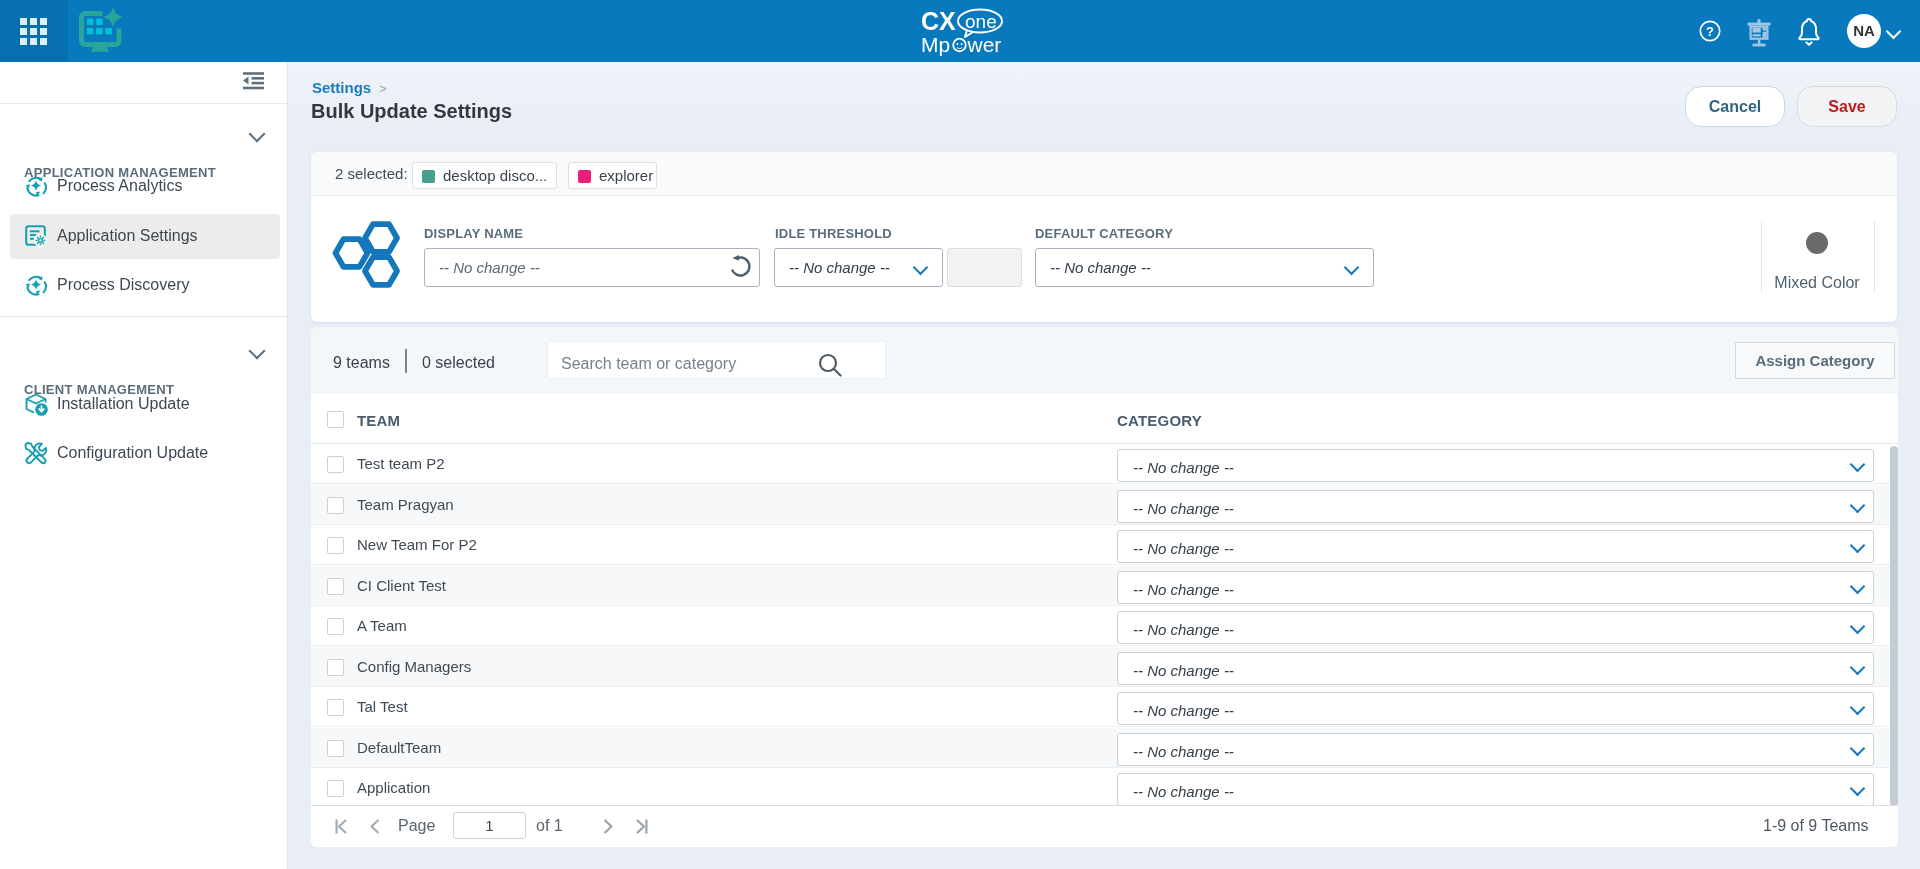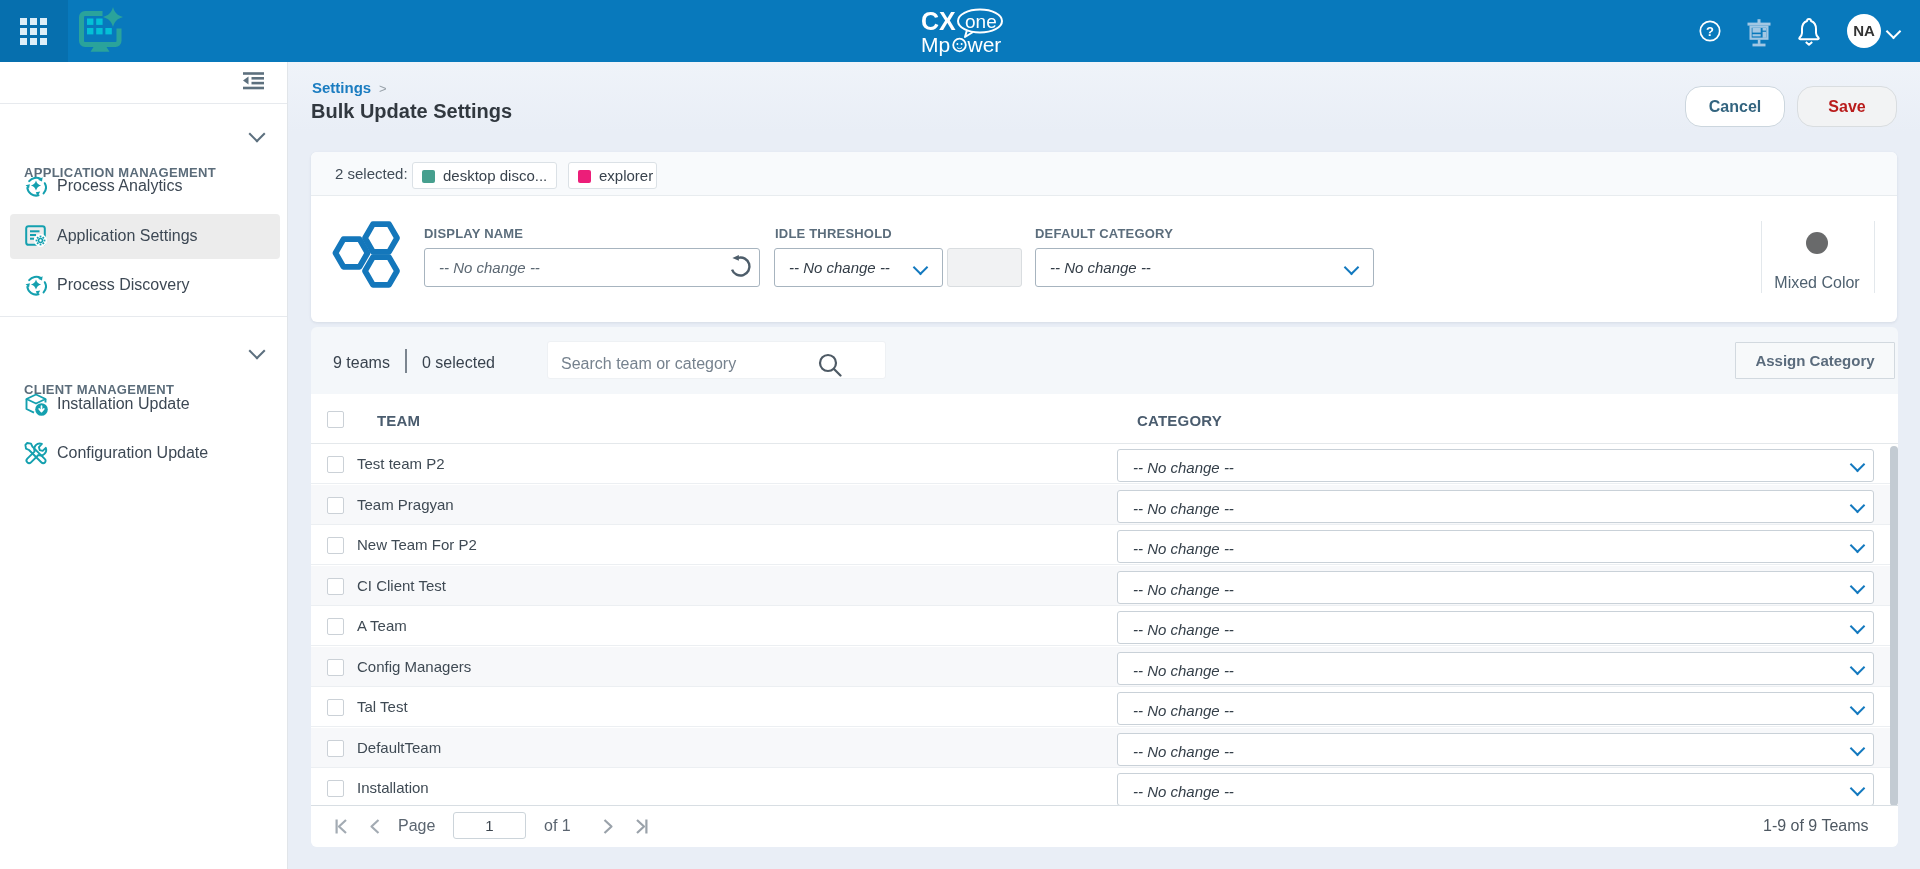--- a/index.html
+++ b/index.html
@@ -46,21 +46,21 @@
 .vdiv { position:absolute; top:69px; width:1px; height:72px; background:#e3e8ec; }
 
 
 #panel2 { position:absolute; left:311px; top:327px; width:1587px; height:520px; background:#f4f7fa; border-radius:6px; }
 .tbtxt { position:absolute; top:27px; font-size:16px; color:#39434e; }
 #srch { position:absolute; left:236px; top:14px; width:339px; height:38px; background:#fff; border:1px solid #eef1f4; border-radius:3px; }
 #srch .ph { position:absolute; left:13px; top:0; line-height:43px; font-size:16px; color:#76828e; }
 #assign { position:absolute; left:1424px; top:15px; width:160px; height:37px; background:#f7f9fa; border:1px solid #d2d9df; border-radius:1px; text-align:center; line-height:35px; font-size:15px; font-weight:bold; color:#5a6b7c; }
 #tbl { position:absolute; left:0; top:67px; width:1587px; height:412px; background:#fff; overflow:hidden; }
 #tblhead { position:absolute; left:0; top:0; width:100%; height:50px; background:#fff; border-bottom:1px solid #e4e8eb; }
-.hcell { position:absolute; top:18px; font-size:15px; font-weight:bold; color:#4a5c6e; letter-spacing:.2px;margin-left:20px; }
+.hcell { position:absolute; top:18px; font-size:15px; font-weight:bold; color:#4a5c6e; letter-spacing:.2px; }
 .ckb { position:absolute; width:17px; height:17px; background:#fff; border:1px solid #cbd1d7; border-radius:2px; }
 .trow { position:absolute; left:0; width:1587px; height:40px; border-bottom:1px solid #eceff2; }
 .trow.alt { background:#f7f8fa; }
 .tname { position:absolute; left:46px; top:0; line-height:40px; font-size:15px; color:#3f4a54; }
 .tsel { position:absolute; left:806px; top:5px; width:757px; height:33px; background:#fff; border:1px solid #c9d1d8; border-radius:3px; }
 .tsel .tx { position:absolute; left:15px; top:2px; line-height:31px; font-style:italic; font-size:15px; color:#343f49; }
 .tsel .cv { position:absolute; right:10px; top:9px; }
 #sbar { position:absolute; left:1579px; top:52px; width:8px; height:360px; background:#c3cbd3; border-radius:4px; }
 #pgn { position:absolute; left:0; top:478px; width:1587px; height:42px; background:#fff; border-top:1px solid #d8dee3; border-radius:0 0 6px 6px;padding-left:31px; }
 #pgn .t { position:absolute; top:11px; font-size:16px; color:#5b6570; }
@@ -341,40 +341,40 @@
         <div class="trow alt" style="top:333.5px;">
           <div class="ckb" style="left:16px;top:12px;"></div>
           <div class="tname">DefaultTeam</div>
           <div class="tsel">
             <span class="tx">-- No change --</span>
             <span class="chev cv"></span>
           </div>
         </div>
         <div class="trow" style="top:374px;">
           <div class="ckb" style="left:16px;top:12px;"></div>
-          <div class="tname">Installation</div>
+          <div class="tname">Application</div>
           <div class="tsel">
             <span class="tx">-- No change --</span>
             <span class="chev cv"></span>
           </div>
         </div>
       </div>
     <div id="sbar"></div>
   </div>
   <div id="pgn">
     <svg class="abs" style="left:22px;top:12px" width="17" height="17" viewBox="0 0 17 17">
       <path d="M13 2 l-7 6.5 l7 6.5" fill="none" stroke="#a3abb3" stroke-width="2.2" stroke-linejoin="round"></path>
       <line x1="3.6" y1="1.5" x2="3.6" y2="15.5" stroke="#a3abb3" stroke-width="2.2"></line>
     </svg>
     <svg class="abs" style="left:57px;top:12px" width="14" height="17" viewBox="0 0 14 17">
       <path d="M10.5 2 l-7 6.5 l7 6.5" fill="none" stroke="#a3abb3" stroke-width="2.2" stroke-linejoin="round"></path>
     </svg>
     <div class="t" style="left:87px;">Page</div>
     <div id="pgbox">1</div>
-    <div class="t" style="left:233px;">of 1</div>
+    <div class="t" style="left:225px;">of 1</div>
     <svg class="abs" style="left:290px;top:12px" width="14" height="17" viewBox="0 0 14 17">
       <path d="M3.5 2 l7 6.5 l-7 6.5" fill="none" stroke="#9aa2aa" stroke-width="2.2" stroke-linejoin="round"></path>
     </svg>
     <svg class="abs" style="left:322px;top:12px" width="17" height="17" viewBox="0 0 17 17">
       <path d="M4 2 l7 6.5 l-7 6.5" fill="none" stroke="#9aa2aa" stroke-width="2.2" stroke-linejoin="round"></path>
       <line x1="13.4" y1="1.5" x2="13.4" y2="15.5" stroke="#9aa2aa" stroke-width="2.2"></line>
     </svg>
     <div class="t" style="left:1452px;color:#4e5862;">1-9 of 9 Teams</div>
   </div>
 </div>

